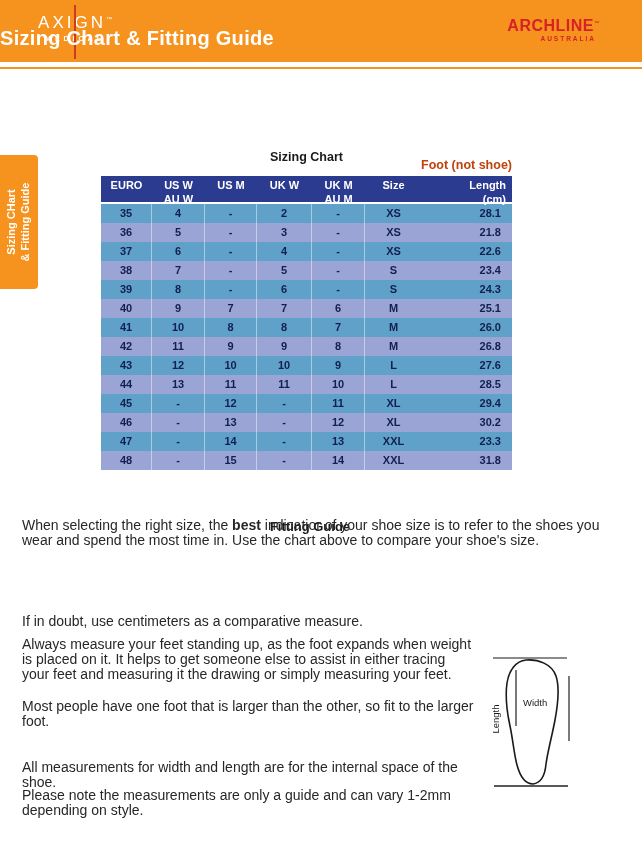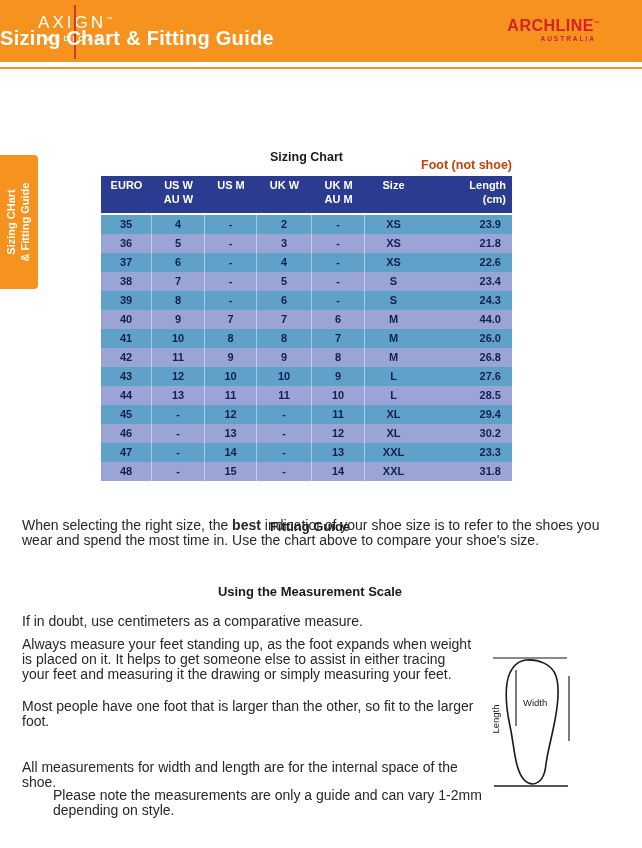--- a/index.html
+++ b/index.html
@@ -30,21 +30,21 @@
     color:#fff;font-weight:bold;font-size:11px;line-height:14px;text-align:center;padding-top:4px;box-sizing:border-box;}
 
   
   .chart-title{position:absolute;left:101px;top:150px;width:411px;text-align:center;
     font-size:12.5px;font-weight:bold;color:#1a1a1a;}
   .foot-note{position:absolute;left:342px;top:158px;width:170px;text-align:right;
     font-size:12.5px;font-weight:bold;color:#c2410c;}
 
   
   .stable{position:absolute;left:101px;top:176px;width:411px;}
-  .thead{display:flex;background:#2B3B8F;height:37px;}
+  .thead{display:flex;background:#2B3B8F;height:26px;}
   .hc{box-sizing:border-box;color:#fff;font-weight:bold;font-size:11px;line-height:13.5px;
     text-align:center;padding-top:3px;}
   .tbody{border-top:2px solid #ffffff;}
   .tr{display:flex;height:19px;}
   .tr.odd{background:#60A1C9;}
   .tr.even{background:#9AA5D5;}
   .td{box-sizing:border-box;font-size:11px;font-weight:bold;color:#13204F;text-align:center;line-height:19px;}
   .sep{border-right:1px solid rgba(255,255,255,0.45);}
   .c0{width:51px;} .c1{width:53px;} .c2{width:52px;} .c3{width:55px;} .c4{width:53px;} .c5{width:57px;} .c6{width:90px;}
   .hc.c6{text-align:right;padding-right:6px;}
@@ -54,21 +54,21 @@
   .h2{position:absolute;left:0;width:620px;text-align:center;font-size:13px;font-weight:bold;color:#1a1a1a;}
   .h2.fitting{top:519px;text-align:center;}
   .h2.scale{top:584px;}
   .para{position:absolute;left:22px;font-size:14px;line-height:15px;color:#272727;}
   .p1{top:518px;width:596px;}
   .p2{top:561px;width:596px;}
   .p3{top:614px;width:500px;}
   .p4{top:637px;width:452px;}
   .p5{top:699px;width:470px;}
   .p6{top:760px;width:470px;}
-  .p7{top:788px;width:470px;margin-left:31px;}
+  .p7{top:788px;width:470px;}
 
   
   .foot-svg{position:absolute;left:490px;top:650px;}
 </style>
 </head>
 <body>
 
 <div class="page">
 
   <div class="header-bar">
@@ -123,21 +123,21 @@
         </div>
       </div>
     <div class="tbody">
         <div class="tr odd">
           <div class="td c0 sep">35</div>
           <div class="td c1 sep">4</div>
           <div class="td c2 sep">-</div>
           <div class="td c3 sep">2</div>
           <div class="td c4 sep">-</div>
           <div class="td c5">XS</div>
-          <div class="td c6">23.9</div>
+          <div class="td c6">28.1</div>
         </div>
         <div class="tr even">
           <div class="td c0 sep">36</div>
           <div class="td c1 sep">5</div>
           <div class="td c2 sep">-</div>
           <div class="td c3 sep">3</div>
           <div class="td c4 sep">-</div>
           <div class="td c5">XS</div>
           <div class="td c6">21.8</div>
         </div>
@@ -168,21 +168,21 @@
           <div class="td c5">S</div>
           <div class="td c6">24.3</div>
         </div>
         <div class="tr even">
           <div class="td c0 sep">40</div>
           <div class="td c1 sep">9</div>
           <div class="td c2 sep">7</div>
           <div class="td c3 sep">7</div>
           <div class="td c4 sep">6</div>
           <div class="td c5">M</div>
-          <div class="td c6">44.0</div>
+          <div class="td c6">25.1</div>
         </div>
         <div class="tr odd">
           <div class="td c0 sep">41</div>
           <div class="td c1 sep">10</div>
           <div class="td c2 sep">8</div>
           <div class="td c3 sep">8</div>
           <div class="td c4 sep">7</div>
           <div class="td c5">M</div>
           <div class="td c6">26.0</div>
         </div>
@@ -248,21 +248,20 @@
           <div class="td c4 sep">14</div>
           <div class="td c5">XXL</div>
           <div class="td c6">31.8</div>
         </div>
       </div>
   </div>
 
   <div class="h2 fitting">Fitting Guide</div>
   <div class="para p1"><span>When selecting the right size, the </span><b>best</b><span> indicatior of your shoe size is to refer to the shoes you wear and spend the most time in. Use the chart above to compare your shoe's size.</span></div>
 
-  <div class="h2 scale">Using the Measurement Scale</div>
   <div class="para p3">If in doubt, use centimeters as a comparative measure.</div>
   <div class="para p4">Always measure your feet standing up, as the foot expands when weight is placed on it. It helps to get someone else to assist in either tracing your feet and measuring it the drawing or simply measuring your feet.</div>
   <div class="para p5">Most people have one foot that is larger than the other, so fit to the larger foot.</div>
   <div class="para p6">All measurements for width and length are for the internal space of the shoe.</div>
   <div class="para p7">Please note the measurements are only a guide and can vary 1-2mm depending on style.</div>
 
   <svg class="foot-svg" width="86" height="142" viewBox="0 0 86 142">
     <line x1="3" y1="8" x2="77" y2="8" stroke="#8a8a8a" stroke-width="2"></line>
     <line x1="4" y1="136" x2="78" y2="136" stroke="#222" stroke-width="1.4"></line>
     <line x1="26" y1="20" x2="26" y2="76" stroke="#222" stroke-width="1.2"></line>

